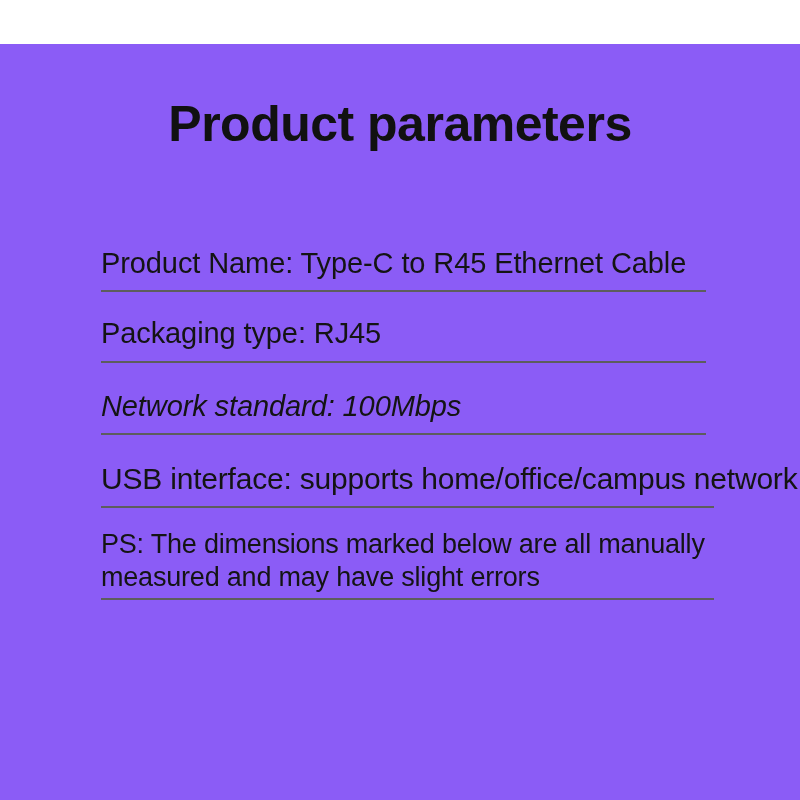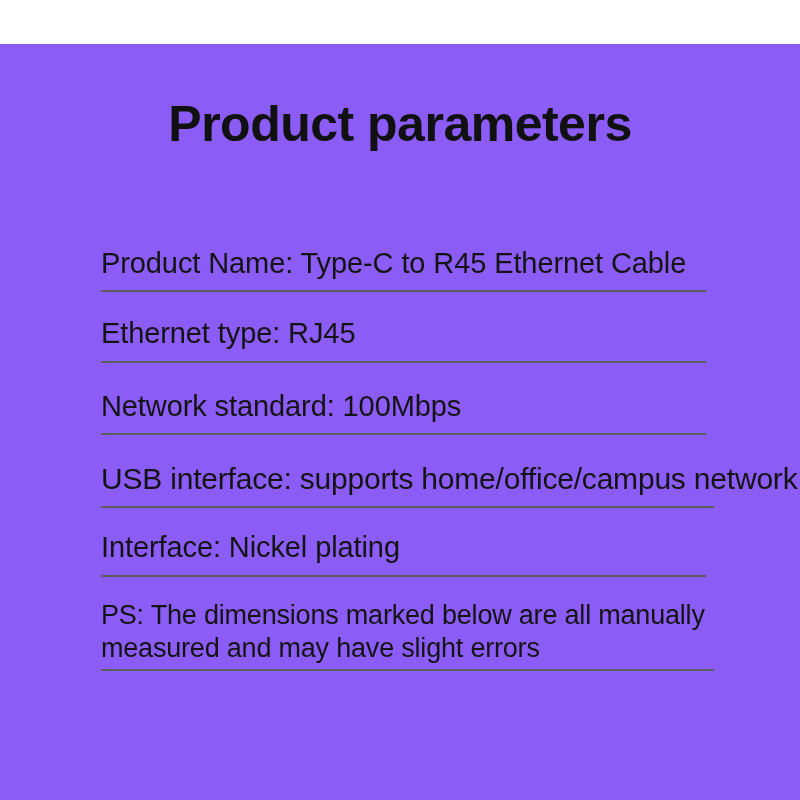--- a/index.html
+++ b/index.html
@@ -85,59 +85,55 @@
 
   .spec-row.compact .rule,
   .spec-row.wrap .rule {
     width: 613px;
   }
 
   
   .spec-row { margin-bottom: 20px; }
   .spec-row.r1 { margin-bottom: 22px; }
   .spec-row.r2 { margin-bottom: 24px; }
-  .spec-row.r3 { margin-bottom: 24px; }
+  .spec-row.r3 { margin-bottom: 24px; font-style: italic; }
   .spec-row.r4 { margin-bottom: 20px; }
   .spec-row.r5 { margin-bottom: 22px; }
   .spec-row.r6 { margin-bottom: 16px; }
   .spec-row.r7 { margin-bottom: 0; }
 </style>
 </head>
 <body>
 
 <div class="sheet">
 
   <div class="title">Product parameters</div>
 
   <div class="spec-list">
 
     <div class="spec-row r1">
       <span class="spec-text">Product Name: Type-C to R45 Ethernet Cable</span>
       <span class="rule"></span>
     </div>
 
     <div class="spec-row r2">
-      <span class="spec-text">Ethernet type: RJ45</span>
+      <span class="spec-text">Packaging type: RJ45</span>
       <span class="rule"></span>
     </div>
 
     <div class="spec-row r3">
       <span class="spec-text">Network standard: 100Mbps</span>
       <span class="rule"></span>
     </div>
 
     <div class="spec-row r4 compact">
       <span class="spec-text">USB interface: supports home/office/campus network</span>
       <span class="rule"></span>
     </div>
 
-    <div class="spec-row r5">
-      <span class="spec-text">Interface: Nickel plating</span>
-      <span class="rule"></span>
-    </div>
 
 
     <div class="spec-row r7 wrap">
       <span class="spec-text">PS: The dimensions marked below are all manually measured and may have slight errors</span>
       <span class="rule"></span>
     </div>
 
   </div>
 </div>
 

